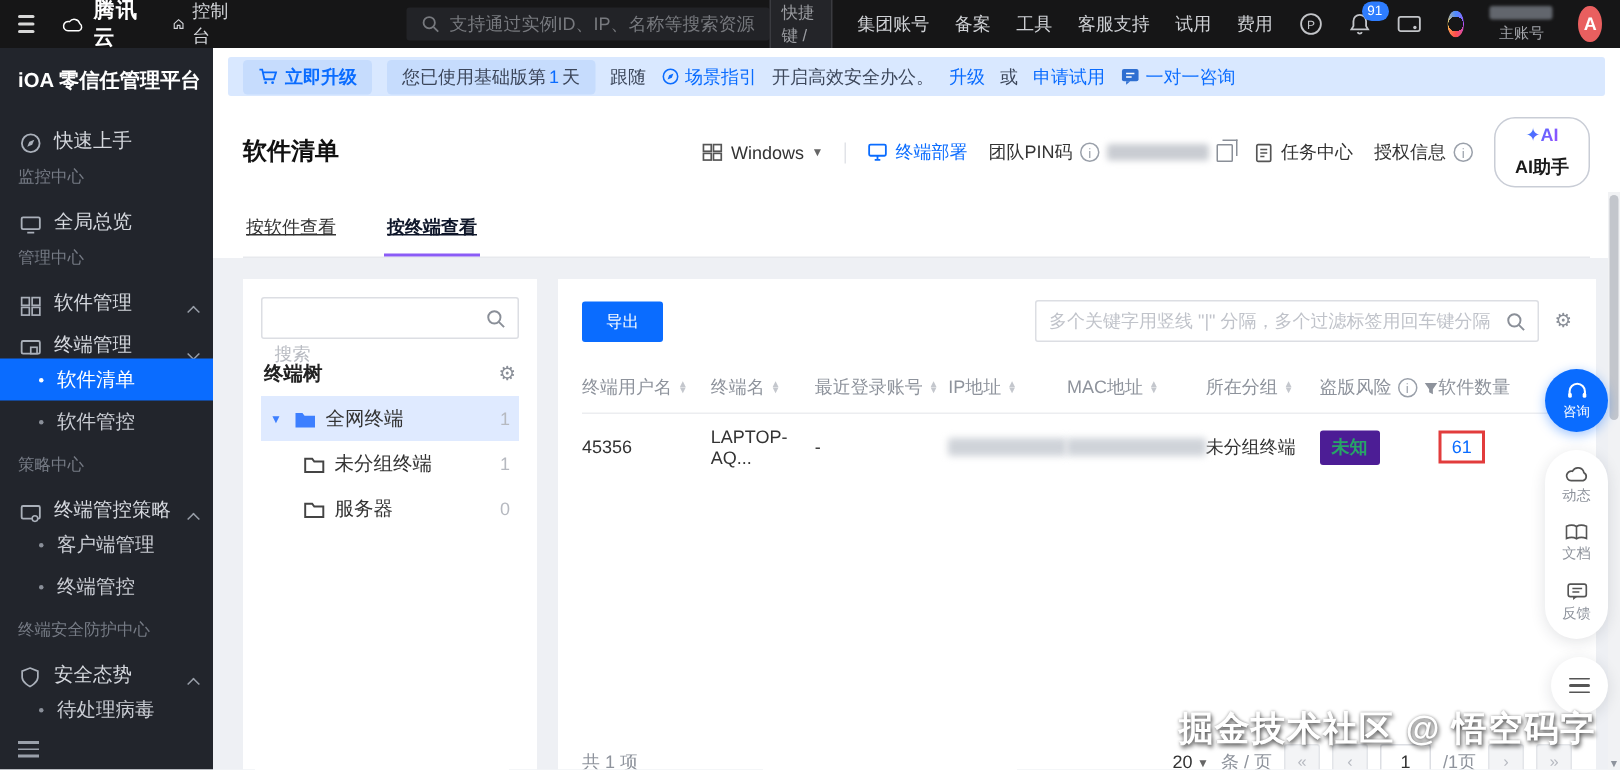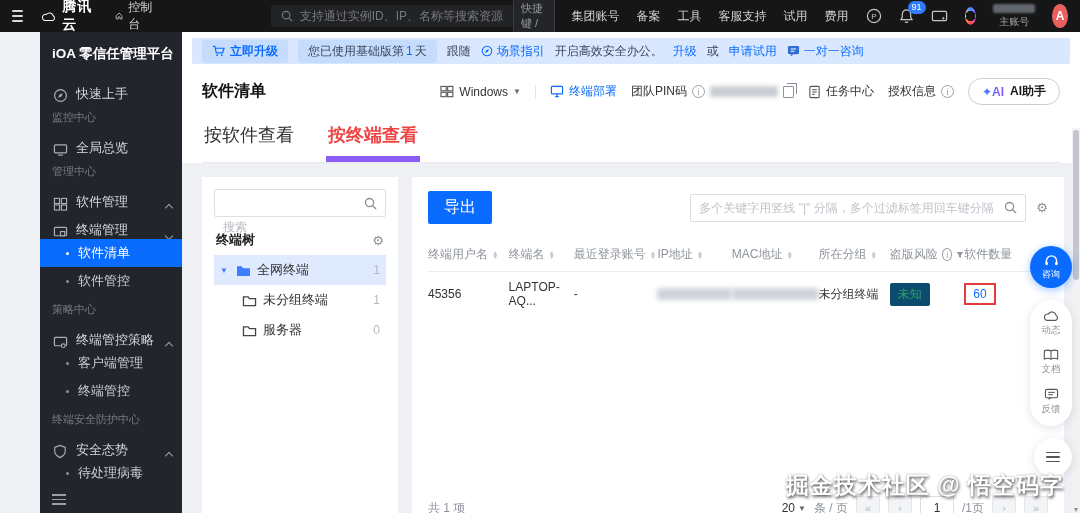--- a/index.html
+++ b/index.html
@@ -21,21 +21,21 @@
   .topmenu-item { color:#cfd1d5; font-size:12px; cursor:pointer; white-space:nowrap; }
   .icon-btn { position:relative; display:flex; align-items:center; color:#c3c5c9; cursor:pointer; }
   .badge { position:absolute; top:-7px; left:9px; background:#2e7dff; color:#fff; font-size:9px; border-radius:8px; padding:1px 4px; line-height:1.2; }
   .ring { width:18px; height:18px; border-radius:50%; background:conic-gradient(#4e8cff,#b44eff,#ff4e4e,#ffd24e,#4e8cff); -webkit-mask:radial-gradient(circle 5px, transparent 98%, #000 100%); mask:radial-gradient(circle 5px, transparent 98%, #000 100%); }
   .account { display:flex; flex-direction:column; align-items:center; gap:2px; }
   .acc-redact { width:42px; height:9px; background:#62666d; border-radius:2px; filter:blur(1px); }
   .acc-label { color:#a3a5aa; font-size:10px; }
   .avatar { width:24px; height:24px; border-radius:50%; background:#e95f5f; color:#fff; font-size:12px; font-weight:bold; display:flex; align-items:center; justify-content:center; cursor:pointer; }
 
   
-  .body { flex:1; display:flex; min-height:0;padding-left:40px; }
+  .body { flex:1; display:flex; min-height:0; }
 
   
   .sidebar { width:142px; background:#22252c; color:#d5d8de; flex:0 0 142px; display:flex; flex-direction:column; position:relative; }
   .sb-title { color:#fff; font-size:13.5px; font-weight:bold; padding:13px 12px 12px 12px; white-space:nowrap; }
   .sb-item { height:28px; display:flex; align-items:flex-end; gap:8px; padding:0 10px 0 12px; font-size:13px; cursor:pointer; white-space:nowrap; }
   .sb-item .sbicon { width:16px; display:flex; justify-content:center; color:#aab0ba; }
   .sb-section { height:26px; display:flex; align-items:flex-end; padding:0 12px 4px 12px; font-size:11px; color:#767b85; white-space:nowrap; }
   .sb-sub { height:28px; display:flex; align-items:center; padding-left:38px; font-size:13px; color:#c9ccd3; cursor:pointer; position:relative; white-space:nowrap; }
   .sb-sub .dot { position:absolute; left:26px; width:3px; height:3px; border-radius:50%; background:#8a8f99; }
   .sb-sub.active { background:#0a6cff; color:#fff; }
@@ -64,63 +64,63 @@
   .ph-row { display:flex; align-items:center; }
   .page-title { font-size:16px; font-weight:bold; color:#111; }
   .ph-right { margin-left:auto; display:flex; align-items:center; gap:14px; font-size:12px; color:#333; }
   .ph-ctrl { display:flex; align-items:center; gap:5px; cursor:pointer; white-space:nowrap; }
   .ph-divider { width:1px; height:14px; background:#e1e3e8; }
   .link-blue { color:#0a6cff; }
   .info-i { width:13px; height:13px; border:1px solid #9aa0aa; border-radius:50%; color:#9aa0aa; font-size:9px; display:inline-flex; align-items:center; justify-content:center; font-style:normal; }
   .redact-sm { width:68px; height:11px; background:#c9ccd2; border-radius:2px; filter:blur(2px); }
   .copy-ic { width:11px; height:12px; border:1.3px solid #8a8f98; border-radius:1px; position:relative; background:#fff; }
   .copy-ic::after { content:""; position:absolute; top:-4px; left:3px; width:9px; height:10px; border-top:1.3px solid #8a8f98; border-right:1.3px solid #8a8f98; }
-  .ai-pill { display:flex; align-items:center; gap:6px; border:1px solid #c9cdd6; border-radius:14px; padding:4px 13px; cursor:pointer; font-size:12px; color:#1a1a1a; font-weight:bold; background:#fff; }
+  .ai-pill { display:flex; align-items:center; gap:6px; border:1px solid #c9cdd6; border-radius:14px; padding:4px 13px; cursor:pointer; font-size:12px; color:#1a1a1a; font-weight:bold; background:#fff;flex-direction:column; }
   .ai-spark { background:linear-gradient(120deg,#2f7bff,#9b4dff); -webkit-background-clip:text; background-clip:text; color:transparent; font-weight:bold; font-size:12px; }
   .caret { font-size:8px; color:#666; }
 
   .tabs { display:flex; gap:30px; margin-top:12px; border-bottom:1px solid #e7e9ed; padding:0 0 0 0; }
-  .tab { padding:6px 2px 9px 2px; font-size:18px; color:#333; cursor:pointer; }
-  .tab.active { color:#ef4444; font-weight:bold; border-bottom:6px solid #8b5cf6; }
+  .tab { padding:6px 2px 9px 2px; font-size:12px; color:#333; cursor:pointer;text-decoration:underline; }
+  .tab.active { color:#0f172a; font-weight:bold; border-bottom:2px solid #8b5cf6; }
 
   
   .content { flex:1; background:#eef0f4; padding:14px 16px 0 20px; display:flex; gap:14px; min-height:0; }
 
   .tree-panel { width:196px; background:#fff; padding:12px; flex:0 0 196px; }
   .tree-search { display:flex; align-items:center; border:1px solid #dcdee3; border-radius:2px; height:28px; padding:0 8px; gap:6px; }
   .tree-search input { border:none; outline:none; flex:1; font-size:12px; color:#4d7c0f; width:100%; font-family:inherit;margin-top:48px; }
   .tree-search input::placeholder { color:#b8bbc2; }
   .tree-head { display:flex; align-items:center; margin:14px 2px 6px 2px; }
   .tree-head .t { font-size:13px; font-weight:bold; color:#222; }
   .gear { margin-left:auto; color:#8a8f98; cursor:pointer; font-size:13px; }
   .tree-node { height:30px; display:flex; align-items:center; gap:6px; padding:0 6px; font-size:13px; color:#333; cursor:pointer; }
   .tree-node.selected { background:#dfeaff; }
   .tree-node .count { margin-left:auto; color:#b6b9c0; font-size:12px; }
   .tree-node .expander { font-size:8px; color:#3d7fff; width:10px; }
   .tree-node.child { padding-left:28px; }
 
   .table-panel { flex:1; background:#fff; padding:14px 16px; position:relative; overflow:hidden; display:flex; flex-direction:column; min-width:0; }
   .tp-toolbar { display:flex; align-items:center; }
-  .btn-primary { background:#0a6cff; color:#fff; border:none; font-size:16px; padding:6px 16px; border-radius:2px; cursor:pointer; font-family:inherit;text-align:right; }
+  .btn-primary { background:#0a6cff; color:#fff; border:none; font-size:11px; padding:6px 16px; border-radius:2px; cursor:pointer; font-family:inherit;text-align:right; }
   .tp-right { margin-left:auto; display:flex; align-items:center; gap:10px; }
   .filter-box { display:flex; align-items:center; border:1px solid #dcdee3; border-radius:2px; height:28px; width:336px; padding:0 8px; gap:6px; }
   .filter-box input { border:none; outline:none; flex:1; font-size:12px; font-family:inherit; width:100%; }
   .filter-box input::placeholder { color:#c0c3ca; }
 
   .grid-table { margin-top:14px; }
   .gt-row { display:grid; grid-template-columns:13% 10.5% 13.5% 12% 14% 11.5% 12% 13.5%; align-items:center; }
   .gt-head { height:34px; border-bottom:1px solid #ecedf0; }
   .gt-head .cell { color:#8e939c; font-size:12px; display:flex; align-items:center; gap:4px; white-space:nowrap; }
   .gt-data { height:44px; }
   .gt-data .cell { font-size:12px; color:#333; display:flex; align-items:center; }
   .sort { display:flex; flex-direction:column; line-height:0.55; cursor:pointer; }
   .sort i { font-style:normal; font-size:6.5px; color:#c4c7cd; }
   .funnel { cursor:pointer; }
   .redact { background:#cfd3d9; border-radius:2px; filter:blur(2.5px); height:12px; }
-  .badge-green { background:#0c4a6e; color:#27a567; font-size:12px; padding:3px 8px; border-radius:2px; }
+  .badge-green { background:#4c1d95; color:#27a567; font-size:12px; padding:3px 8px; border-radius:2px;font-weight:bold; }
   .count-box { border:2px solid #e23c3c; color:#0a6cff; padding:2px 7px; font-size:12px; }
 
   .tp-footer { position:absolute; left:16px; right:16px; bottom:-12px; height:34px; display:flex; align-items:center; color:#8e939c; font-size:12px; }
   .pager { margin-left:auto; display:flex; align-items:center; gap:8px; }
   .pg-size { display:flex; align-items:center; gap:3px; color:#333; cursor:pointer; }
   .pg-btn { width:24px; height:24px; background:#f3f4f6; border:1px solid #e3e5e9; color:#b6b9c0; display:flex; align-items:center; justify-content:center; font-size:11px; cursor:pointer; border-radius:2px; }
   .pg-input { width:34px; height:24px; border:1px solid #dcdee3; border-radius:2px; text-align:center; font-size:12px; color:#333; font-family:inherit; }
 
   
   .float-menu { position:absolute; right:8px; top:246px; display:flex; flex-direction:column; align-items:flex-end; gap:12px; z-index:30; }
@@ -525,21 +525,21 @@
                   <span class="redact" style="width:84px"></span>
                 </div>
               <div class="cell">
                   <span class="redact" style="width:108px"></span>
                 </div>
               <div class="cell">未分组终端</div>
               <div class="cell">
                   <span class="badge-green">未知</span>
                 </div>
               <div class="cell">
-                  <span class="count-box">60</span>
+                  <span class="count-box">61</span>
                 </div>
             </div>
           </div>
 
           <div class="tp-footer">
             <span>共 1 项</span>
             <div class="pager">
               <span class="pg-size">
                   <span>20</span>
                   <span class="caret">▼</span>

